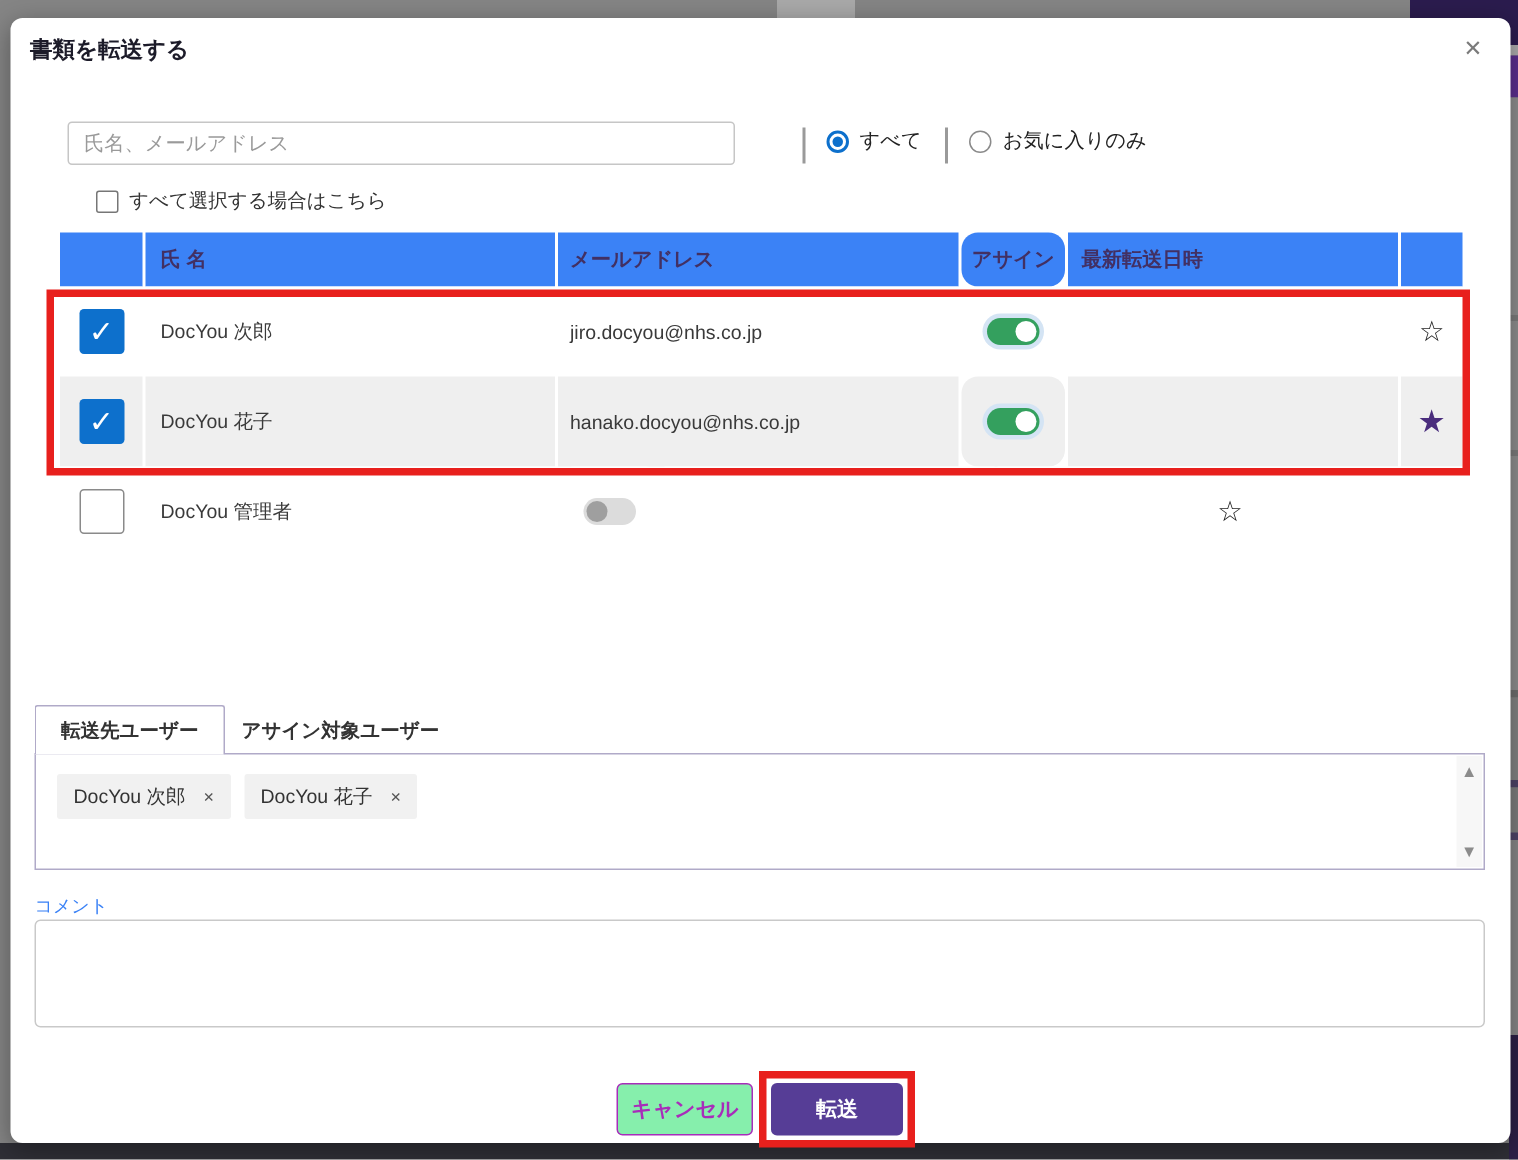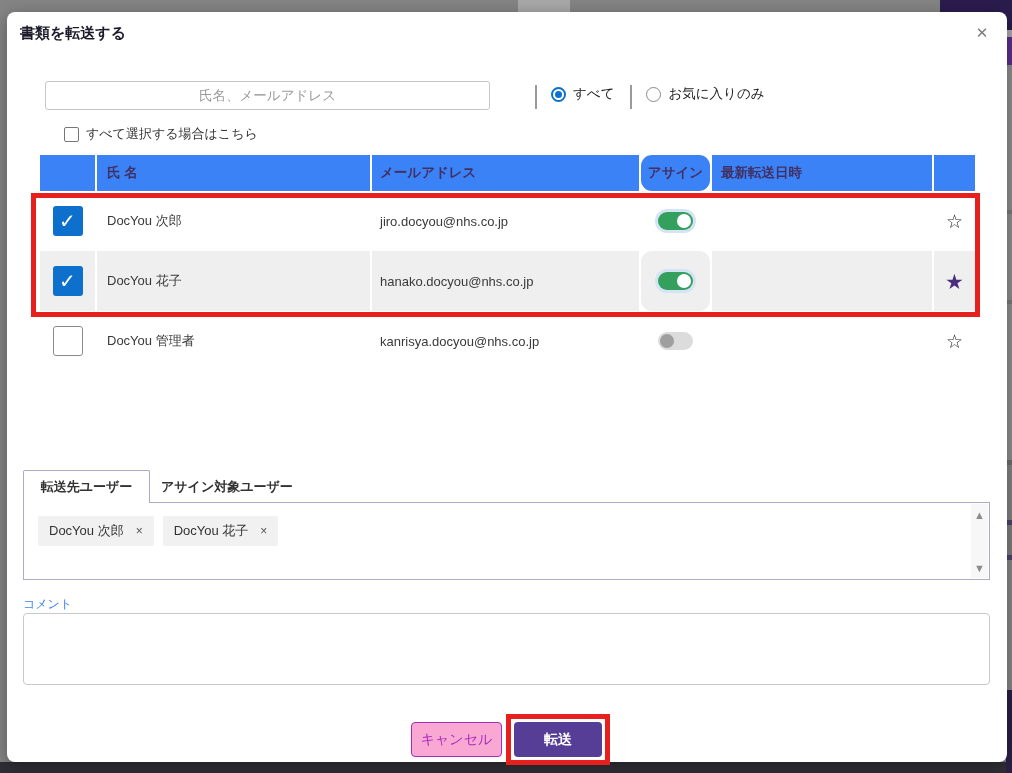--- a/index.html
+++ b/index.html
@@ -21,21 +21,20 @@
     box-shadow:0 4px 18px rgba(0,0,0,.35);
   }
   .dialog-title{position:absolute;left:13px;top:12px;font-size:15px;font-weight:bold;color:#1c1b29;}
   .close-btn{position:absolute;left:963px;top:9px;width:24px;height:24px;border:none;background:none;
     color:#7b7b7b;font-size:15px;cursor:pointer;line-height:24px;text-align:center;padding:0;}
   
   .search-input{
     position:absolute;left:38px;top:69px;width:445px;height:29px;box-sizing:border-box;
     border:1px solid #c6c6c6;border-radius:3px;padding:0 10px;font-size:13.5px;color:#333;
     font-family:inherit;
-    text-align:center;
   }
   .search-input::placeholder{color:#9a9a9a;}
   
   .filter-group{position:absolute;left:528px;top:73px;height:24px;display:flex;align-items:flex-start;}
   .vdiv{width:2px;height:24px;background:#9a9a9a;margin:0 14px 0 0;}
   .radio-opt{display:flex;align-items:center;margin-right:16px;cursor:pointer;}
   .radio{width:15px;height:15px;border-radius:50%;box-sizing:border-box;margin-right:7px;background:#fff;}
   .radio.sel{border:2px solid #0d70cc;position:relative;}
   .radio.sel::after{content:"";position:absolute;left:2px;top:2px;width:7px;height:7px;border-radius:50%;background:#0d70cc;}
   .radio.unsel{border:1px solid #8a8a8a;}
@@ -86,22 +85,22 @@
   .scroll-up,.scroll-down{position:absolute;left:0;width:17px;height:17px;color:#8c8c8c;font-size:11px;
     display:flex;align-items:center;justify-content:center;cursor:pointer;}
   .scroll-up{top:2px;}
   .scroll-down{bottom:2px;}
   
   .comment-label{position:absolute;left:16px;top:584px;font-size:12px;color:#3b82f6;}
   .comment-input{position:absolute;left:16px;top:601px;width:967px;height:72px;box-sizing:border-box;
     border:1px solid #c9c9c9;border-radius:4px;resize:none;font-family:inherit;font-size:13px;padding:8px;}
   
   .cancel-btn{position:absolute;left:404px;top:710px;width:91px;height:35px;box-sizing:border-box;
-    background:#f9a8d4;border:1px solid #a82cba;border-radius:4px;color:#a82cba;font-size:14px;
-    cursor:pointer;font-family:inherit;}
+    background:#86efac;border:1px solid #a82cba;border-radius:4px;color:#a82cba;font-size:14px;
+    cursor:pointer;font-family:inherit;font-weight:bold;}
   .submit-btn{position:absolute;left:507px;top:710px;width:88px;height:35px;box-sizing:border-box;
     background:#563d96;border:none;border-radius:4px;color:#fff;font-size:14px;font-weight:bold;
     cursor:pointer;font-family:inherit;}
   
   .anno{position:absolute;border:5px solid #e8201d;box-sizing:border-box;z-index:5;pointer-events:none;}
   .anno-rows{left:31px;top:193px;width:949px;height:124px;}
   .anno-submit{left:506px;top:714px;width:104px;height:51px;}
 </style>
 </head>
 <body>
@@ -190,21 +189,20 @@
           <div class="td c4"></div>
           <div class="td c5">
             <span class="star fav">★</span>
           </div>
         </div>
         <div class="trow">
           <div class="td c0">
             <span class="cb off"></span>
           </div>
           <div class="td c1">DocYou 管理者</div>
-          <div class="td c2">kanrisya.docyou@nhs.co.jp</div>
           <div class="td c3">
             <span class="toggle off">
               <span class="knob"></span>
             </span>
           </div>
           <div class="td c4"></div>
           <div class="td c5">
             <span class="star ">☆</span>
           </div>
         </div>

